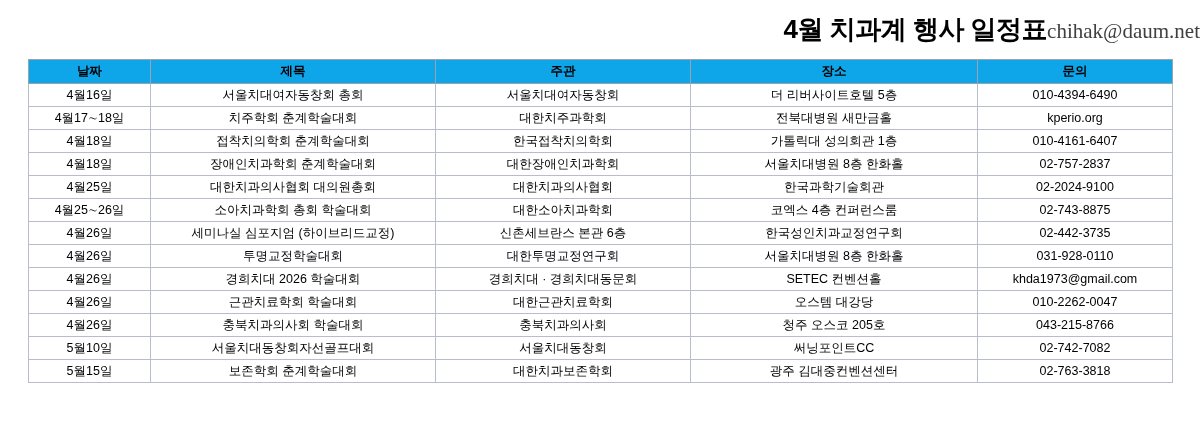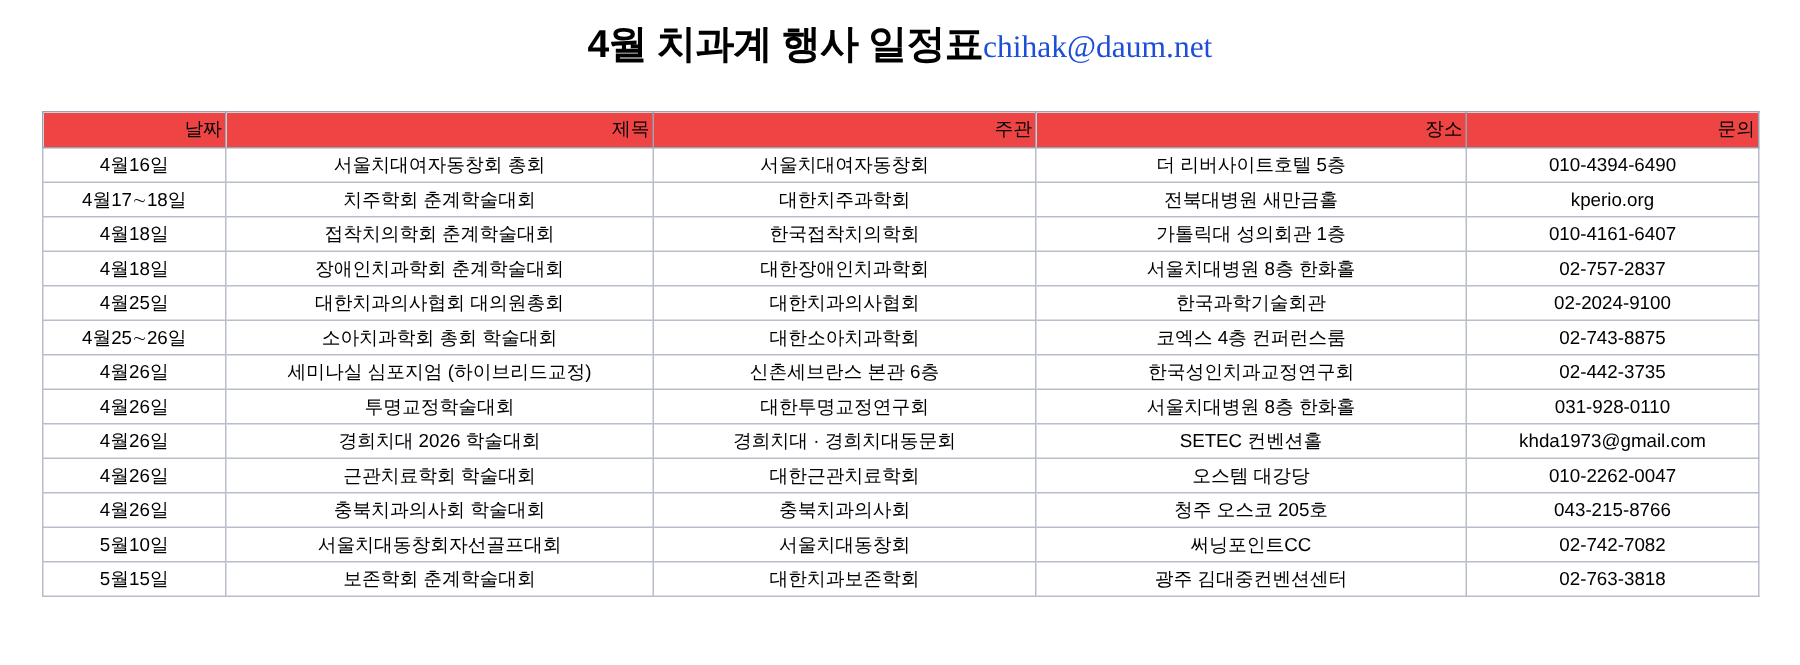--- a/index.html
+++ b/index.html
@@ -16,35 +16,35 @@
   }
   .page {
     width: 1200px;
     height: 443px;
     position: relative;
     box-sizing: border-box;
   }
   .header {
     display: flex;
     align-items: baseline;
-    justify-content: center;
+    justify-content: flex-end;
     padding-top: 12px;
-    padding-bottom: 27px;
+    padding-bottom: 12px;
   }
   .title {
     font-size: 26px;
     font-weight: bold;
     letter-spacing: -0.5px;
     color: #000;
     white-space: nowrap;
   }
   .contact {
     font-family: "Liberation Serif", serif;
     font-size: 21px;
-    color: #1d4ed8;
+    color: #404040;
     white-space: nowrap;
   }
   .table-wrap {
     padding: 0 28px;
     box-sizing: border-box;
   }
   table.schedule {
     border-collapse: collapse;
     width: 1144px;
     table-layout: fixed;
@@ -56,26 +56,25 @@
     height: 22px;
     line-height: 22px;
     font-size: 12.5px;
     text-align: center;
     padding: 0 2px;
     white-space: nowrap;
     overflow: hidden;
     color: #000;
   }
   table.schedule thead th {
-    background: #ef4444;
-    font-weight: normal;
+    background: #0ea5e9;
+    font-weight: bold;
     height: 23px;
     line-height: 23px;
     border-color: #9aa3b0;
-    text-align: right;
   }
   col.c-date   { width: 122px; }
   col.c-title  { width: 285px; }
   col.c-host   { width: 255px; }
   col.c-place  { width: 287px; }
   col.c-inq    { width: 195px; }
 </style>
 </head>
 <body>
 

